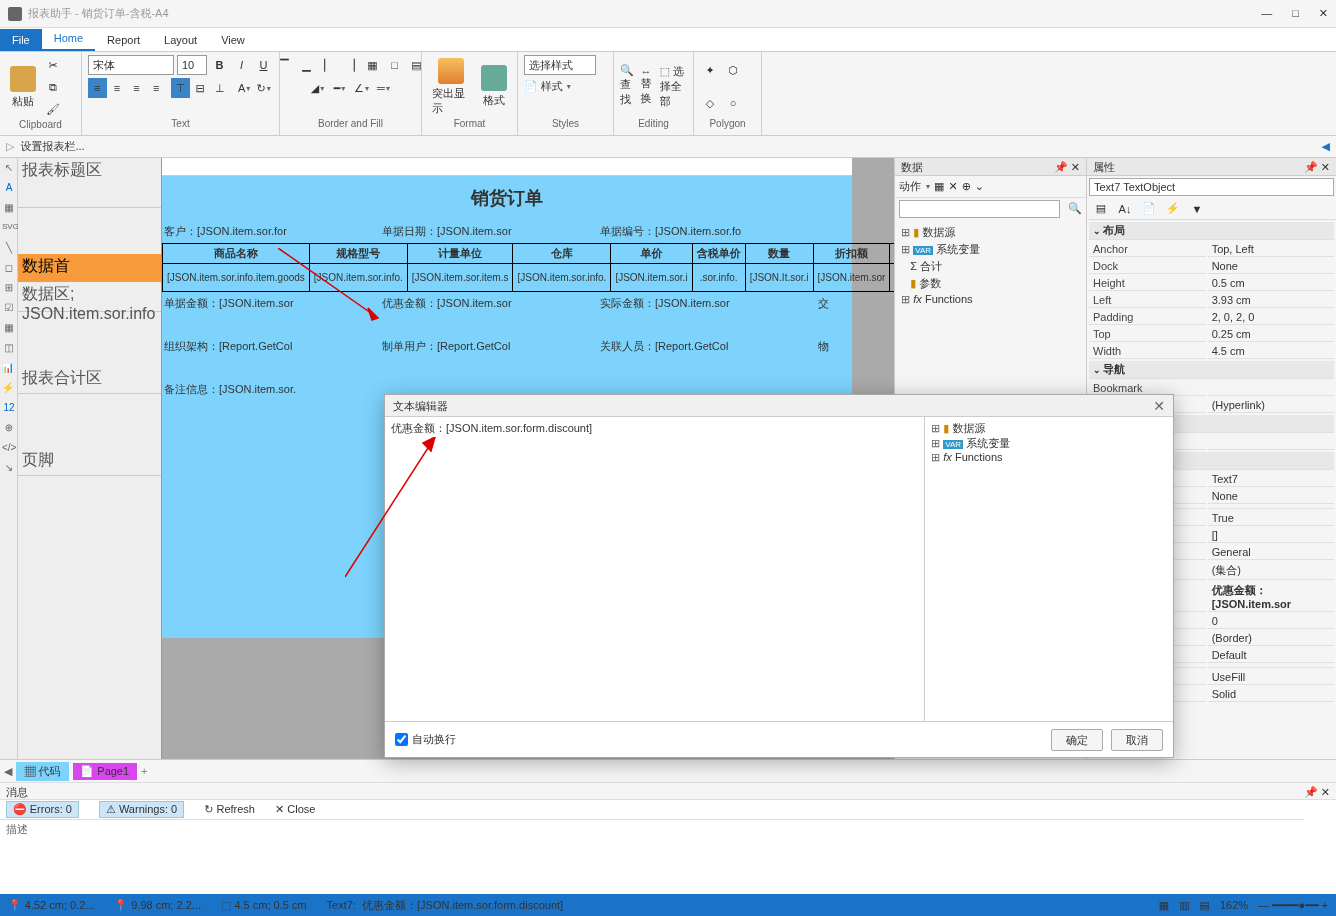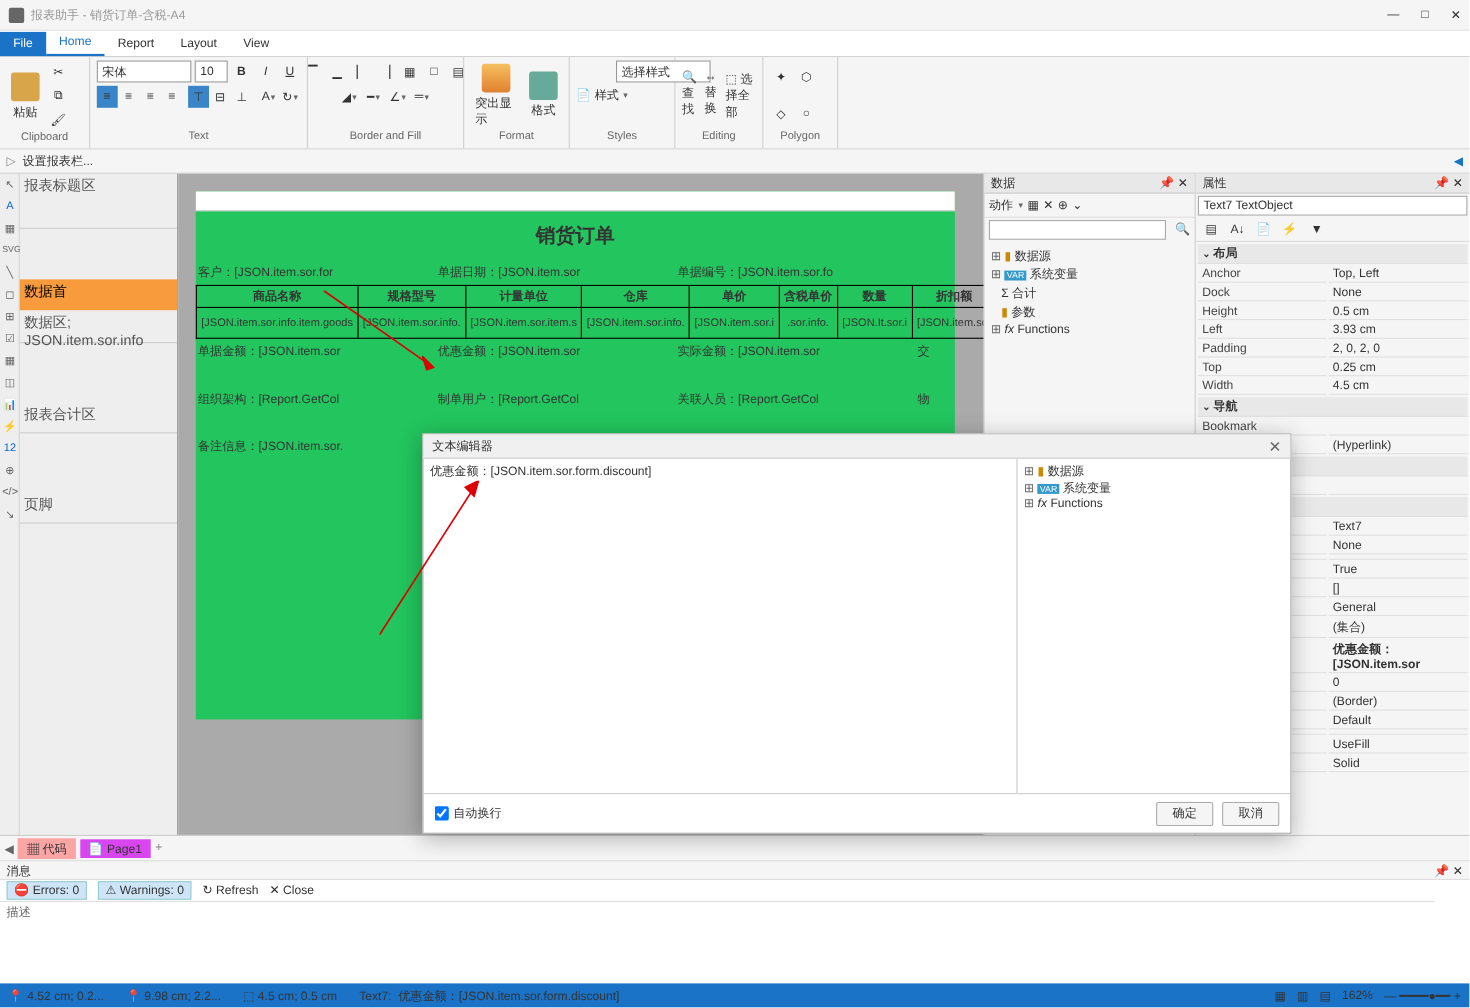--- a/index.html
+++ b/index.html
@@ -19,26 +19,26 @@
 .bigbtn{display:flex;flex-direction:column;align-items:center;gap:2px;padding:2px 4px}
 .bigbtn .ic{width:26px;height:26px;background:#e0a050;border-radius:3px}
 .tbtn{width:20px;height:20px;border:1px solid transparent;display:flex;align-items:center;justify-content:center;font-size:11px;cursor:pointer}
 .sel{height:20px;border:1px solid #999;background:#fff;padding:0 4px;font-size:11px}
 .dd{font-size:8px;color:#666;margin-left:1px}
 .toolrow{height:22px;background:#f5f5f5;display:flex;align-items:center;padding:0 6px;border-bottom:1px solid #ccc;gap:6px}
 .main{display:flex;height:620px}
 .lrail{width:18px;background:#eee;display:flex;flex-direction:column;gap:6px;padding:4px 2px;border-right:1px solid #ccc}
 .lrail div{width:14px;height:14px;font-size:10px;text-align:center;color:#666;cursor:pointer}
 .bands{width:144px;background:#eee;border-right:1px solid #999}
-.band{border-bottom:1px solid #ccc;padding:2px 4px;font-size:13px;color:#555}
+.band{border-bottom:1px solid #ccc;padding:2px 4px;font-size:16px;color:#555}
 .band.h1{height:50px}
 .band.sel{background:#f79b3c;color:#000;border:none}
 .band.h2{height:28px}
 .designarea{flex:1;background:#aaa;overflow:hidden;position:relative}
-.canvas{background:#22c55e;margin:16px;width:690px;min-height:480px;position:relative}
+.canvas{background:#7dd3fc;margin:0;width:690px;min-height:480px;position:relative}
 .ruler{height:18px;background:#fff;border-bottom:1px solid #ccc}
 .rptitle{text-align:center;font-size:18px;font-family:SimSun;padding:10px 0;font-weight:bold}
 .rrow{display:flex;font-family:SimSun;font-size:14px;padding:4px 2px}
 .rcell{white-space:nowrap;overflow:hidden}
 .tbl{border-collapse:collapse;width:100%;font-family:SimSun;font-size:13px}
 .tbl th,.tbl td{border:1px solid #000;padding:2px 4px;text-align:center;white-space:nowrap;overflow:hidden}
 .tbl td{font-size:10px;height:28px}
 .arrow{position:absolute;pointer-events:none}
 .rpanel{width:192px;background:#f5f5f5;border-left:1px solid #ccc;display:flex;flex-direction:column}
 .phdr{height:18px;background:#e8e8e8;padding:0 6px;line-height:18px;color:#666;border-bottom:1px solid #ccc;display:flex;justify-content:space-between}
@@ -50,23 +50,23 @@
 .proppanel{width:250px;background:#f5f5f5;border-left:1px solid #ccc;display:flex;flex-direction:column}
 .pobj{height:18px;border:1px solid #aaa;background:#fff;margin:2px;padding:0 4px;line-height:16px}
 .ptbl{width:100%;font-size:11px}
 .ptbl td{padding:1px 4px;border-bottom:1px solid #e0e0e0}
 .ptbl .k{width:48%;color:#444}
 .ptbl .cat{background:#e8e8e8;font-weight:bold}
 .ptbl .cat::before{content:"⌄ ";font-size:9px}
 .bottompanel{position:absolute;bottom:22px;left:0;right:0;height:135px;background:#fff;border-top:1px solid #ccc}
 .btabs{height:22px;background:#f5f5f5;display:flex;align-items:center;padding:0 4px;gap:4px}
 .btab{padding:2px 8px;background:#d946ef;color:#fff;font-size:11px}
-.btab.code{background:#fca5a5;color:#333}
+.btab.code{background:#7dd3fc;color:#333}
 .msgbar{height:18px;background:#f5f5f5;border-top:1px solid #ddd;border-bottom:1px solid #ddd;padding:0 6px;line-height:18px;color:#666}
-.errbar{height:20px;display:flex;align-items:center;gap:10px;padding:0 6px;border-bottom:1px solid #ddd}
+.errbar{height:20px;display:flex;align-items:center;gap:20px;padding:0 6px;border-bottom:1px solid #ddd}
 .errbtn{background:#cde5f7;padding:1px 6px;border:1px solid #9cc;font-size:11px}
 .desc{padding:2px 6px;color:#666}
 .statusbar{position:absolute;bottom:0;left:0;right:0;height:22px;background:#1a73c7;color:#fff;display:flex;align-items:center;padding:0 8px;gap:20px;font-size:10px}
 .statusbar .r{margin-left:auto;display:flex;gap:10px;align-items:center}
 .dialog{position:absolute;top:394px;left:384px;width:790px;height:364px;background:#fff;box-shadow:0 4px 20px rgba(0,0,0,.3);border:1px solid #aaa;display:flex;flex-direction:column}
 .dtitle{height:22px;background:#f0f0f0;padding:0 8px;line-height:22px;border-bottom:1px solid #ccc;display:flex;justify-content:space-between}
 .dclose{cursor:pointer;font-size:14px;color:#666}
 .dbody{flex:1;display:flex}
 .dedit{flex:1;padding:4px 6px;font-family:SimSun;font-size:11px;border-right:1px solid #ccc;position:relative}
 .dtree{width:248px;padding:4px 6px;font-size:11px}
@@ -171,21 +171,21 @@
         </div>
       <div class="bigbtn">
           <div class="ic" style="background:#6a9"></div>
           <span>格式</span>
         </div>
     </div>
     <div class="lbl">Format</div>
   </div>
   <div class="rg" style="width:96px">
     <div class="tools" style="flex-direction:column;align-items:stretch;gap:4px">
-      <input class="sel" style="width: 86px; margin-left: 36px;" value="选择样式">
+      <input class="sel" style="width: 72px;" value="选择样式">
       <div style="display:flex;align-items:center;gap:3px">
           <span>📄</span>
           <span>样式</span>
           <span class="dd">▾</span>
         </div>
     </div>
     <div class="lbl">Styles</div>
   </div>
   <div class="rg" style="width:80px">
     <div class="tools">

